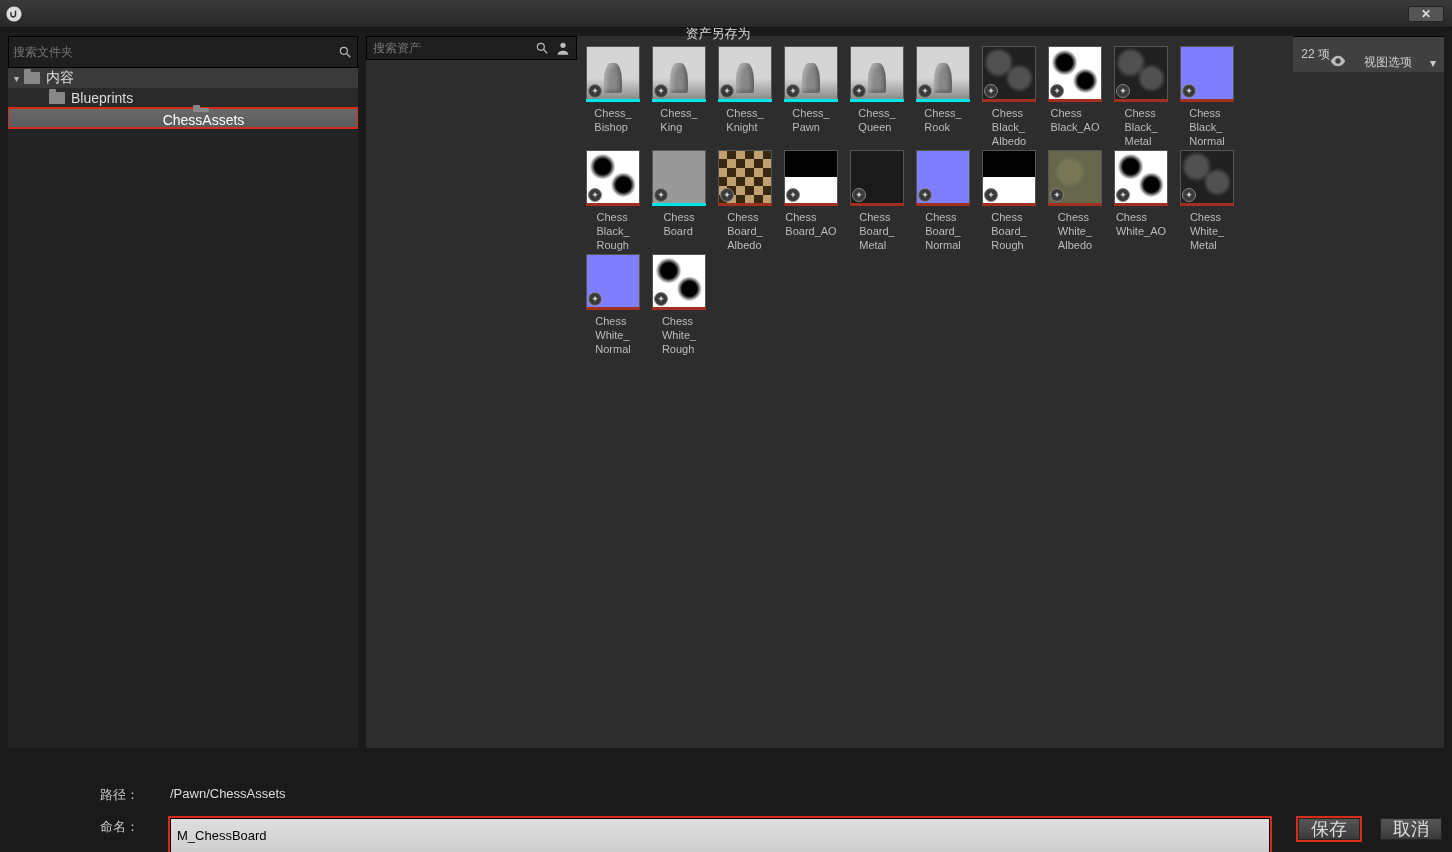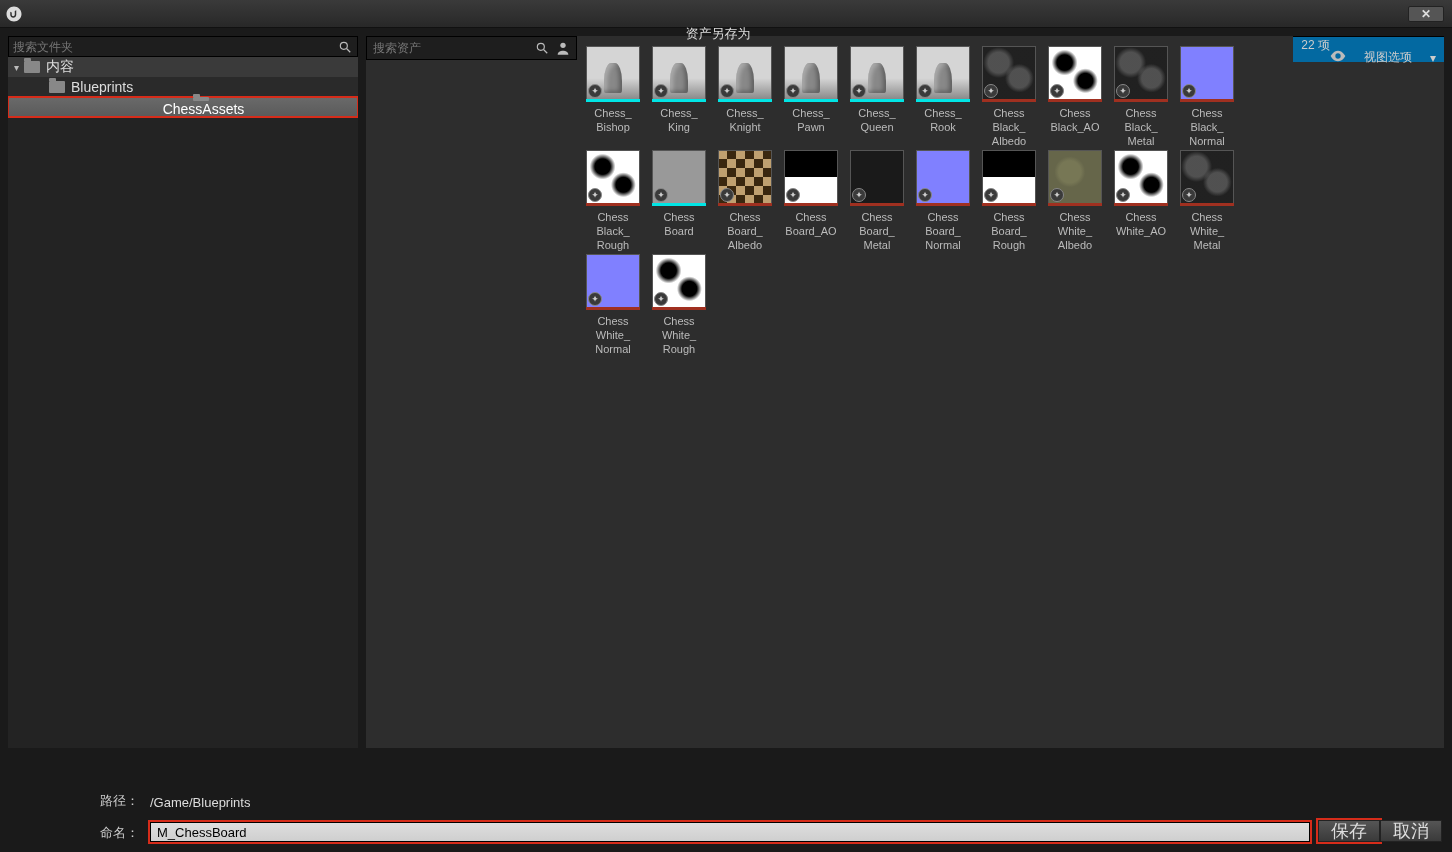--- a/index.html
+++ b/index.html
@@ -66,21 +66,21 @@
       gap: 8px;
       min-height: 0;
     }
     .left-pane {
       width: 350px;
       background: #2d2d2d;
       display: flex;
       flex-direction: column;
     }
     .search-box {
-      height: 21px;
+      height: 32px;
       background: #1e1e1e;
       border: 1px solid #000;
       display: flex;
       align-items: center;
       padding: 0 4px;
     }
     .search-box input {
       flex: 1;
       background: transparent;
       border: none;
@@ -226,60 +226,60 @@
       position: absolute;
       left: 50%; bottom: 6px;
       transform: translateX(-50%);
       width: 18px; height: 30px;
       background: #888;
       border-radius: 40% 40% 10% 10% / 60% 60% 10% 10%;
       box-shadow: inset -3px -2px 4px rgba(0,0,0,.3), inset 3px 2px 4px rgba(255,255,255,.3);
     }
     .asset-label {
       margin-top: 6px;
-      text-align: center;
       font-size: 11px;
       line-height: 14px;
       color: #bbb;
       white-space: pre-line;
       min-height: 42px;
     }
     .status-bar {
-      height: 26px;
-      background: #0369a1;
-      display: flex;
+      height: 36px;
+      background: #404040;
+      display: flex;
+      align-items: center;
       padding: 0 8px;
       color: #ccc;
       font-size: 12px;
       border-top: 1px solid #000;
     }
     .status-bar .spacer { flex: 1; }
     .view-opts {
       display: flex;
       align-items: center;
       gap: 18px;
       cursor: pointer;
       margin-top: 16px;
     }
     .eye-icon svg { width: 16px; height: 12px; }
     .bottom-area {
       padding: 30px 10px 10px 100px;
       background: #1a1a1a;
     }
     .row {
       display: flex;
-      align-items: flex-end;
+      align-items: flex-start;
       height: 24px;
-      gap: 0;
+      gap: 20px;
     }
     .row-label { width: 50px; color: #ccc; font-size: 13px; }
     .path-display { color: #ddd; font-size: 13px; }
     .name-input {
       flex: 1;
-      height: 20px;
+      height: 35px;
       background: linear-gradient(#dedede,#cfcfcf);
       border: 1px solid #000;
       padding: 0 6px;
       font-size: 13px;
       color: #000;
       outline: 2px solid #d62c1a;
       outline-offset: 0;
       margin-right: 8px;
     }
     .btn {
@@ -563,21 +563,21 @@
           <span>视图选项</span>
           <span>▾</span>
         </span>
       </div>
     </div>
   </div>
 
   <div class="bottom-area">
     <div class="row">
       <span class="row-label">路径：</span>
-      <span class="path-display">/Game/Blueprints</span>
+      <span class="path-display">/Pawn/ChessAssets</span>
     </div>
     <div class="row" style="margin-top:8px;">
       <span class="row-label">命名：</span>
       <input class="name-input" value="M_ChessBoard" style="">
       <button class="btn highlight">保存</button>
       <button class="btn">取消</button>
     </div>
   </div>
 </div>
 

